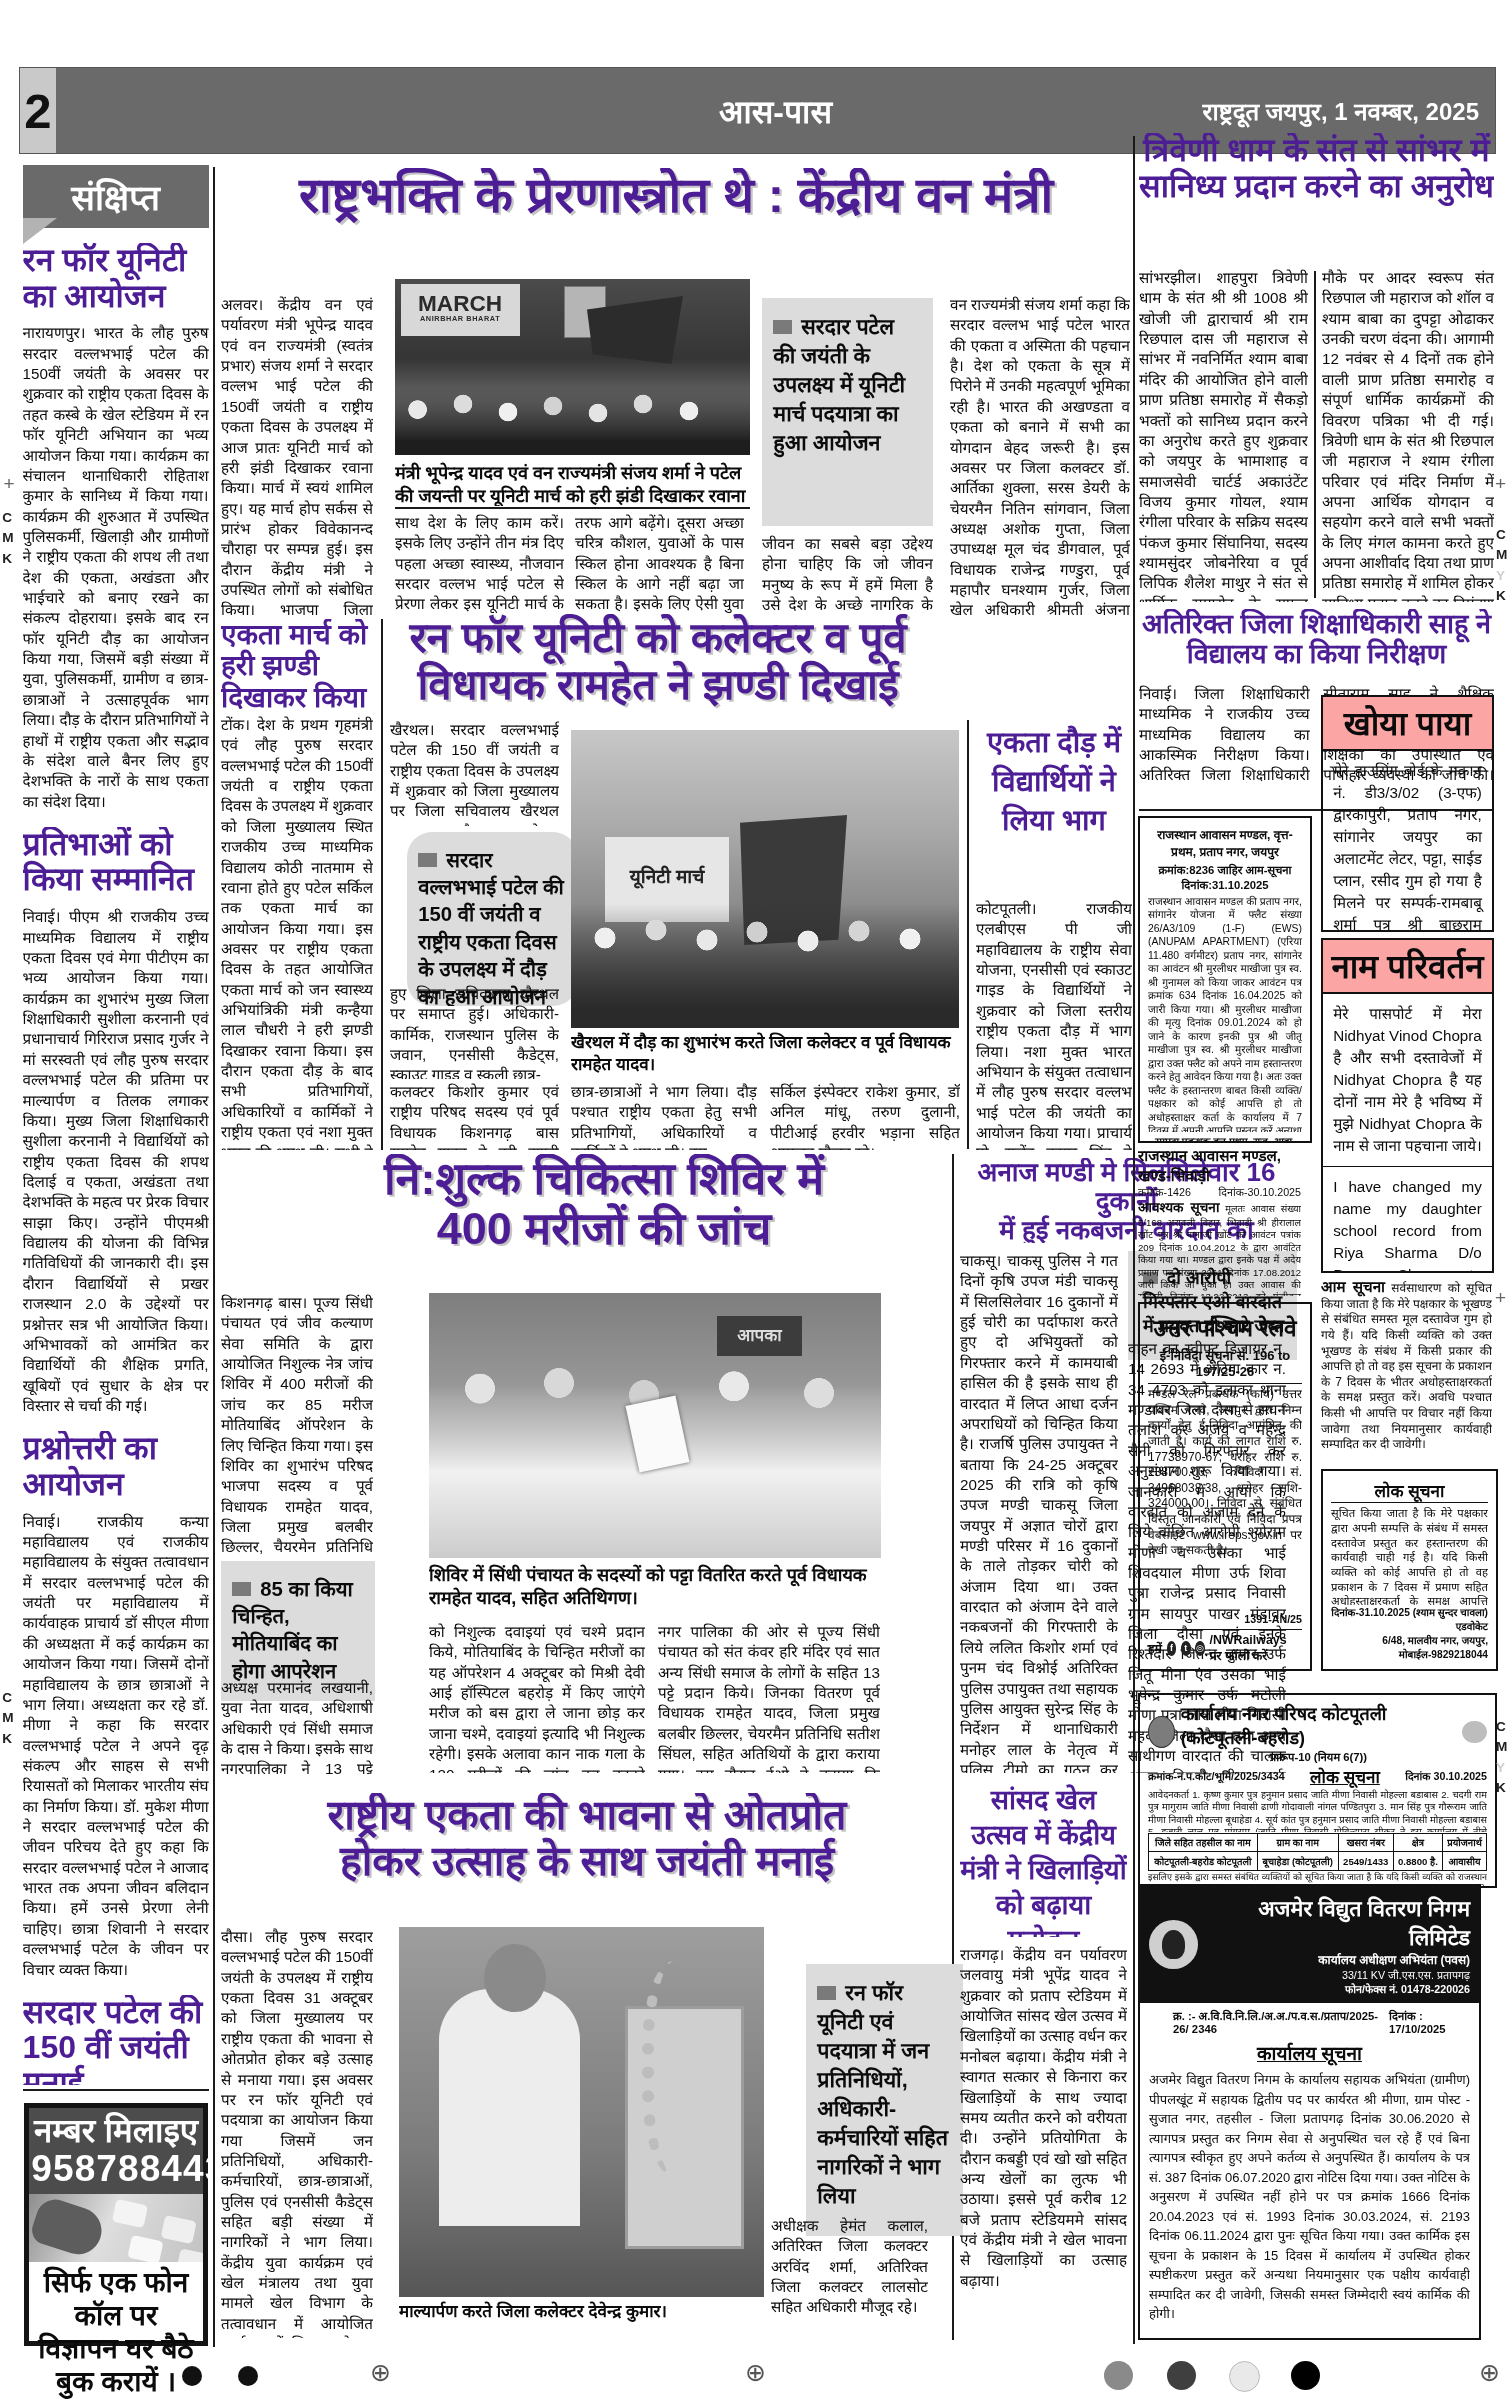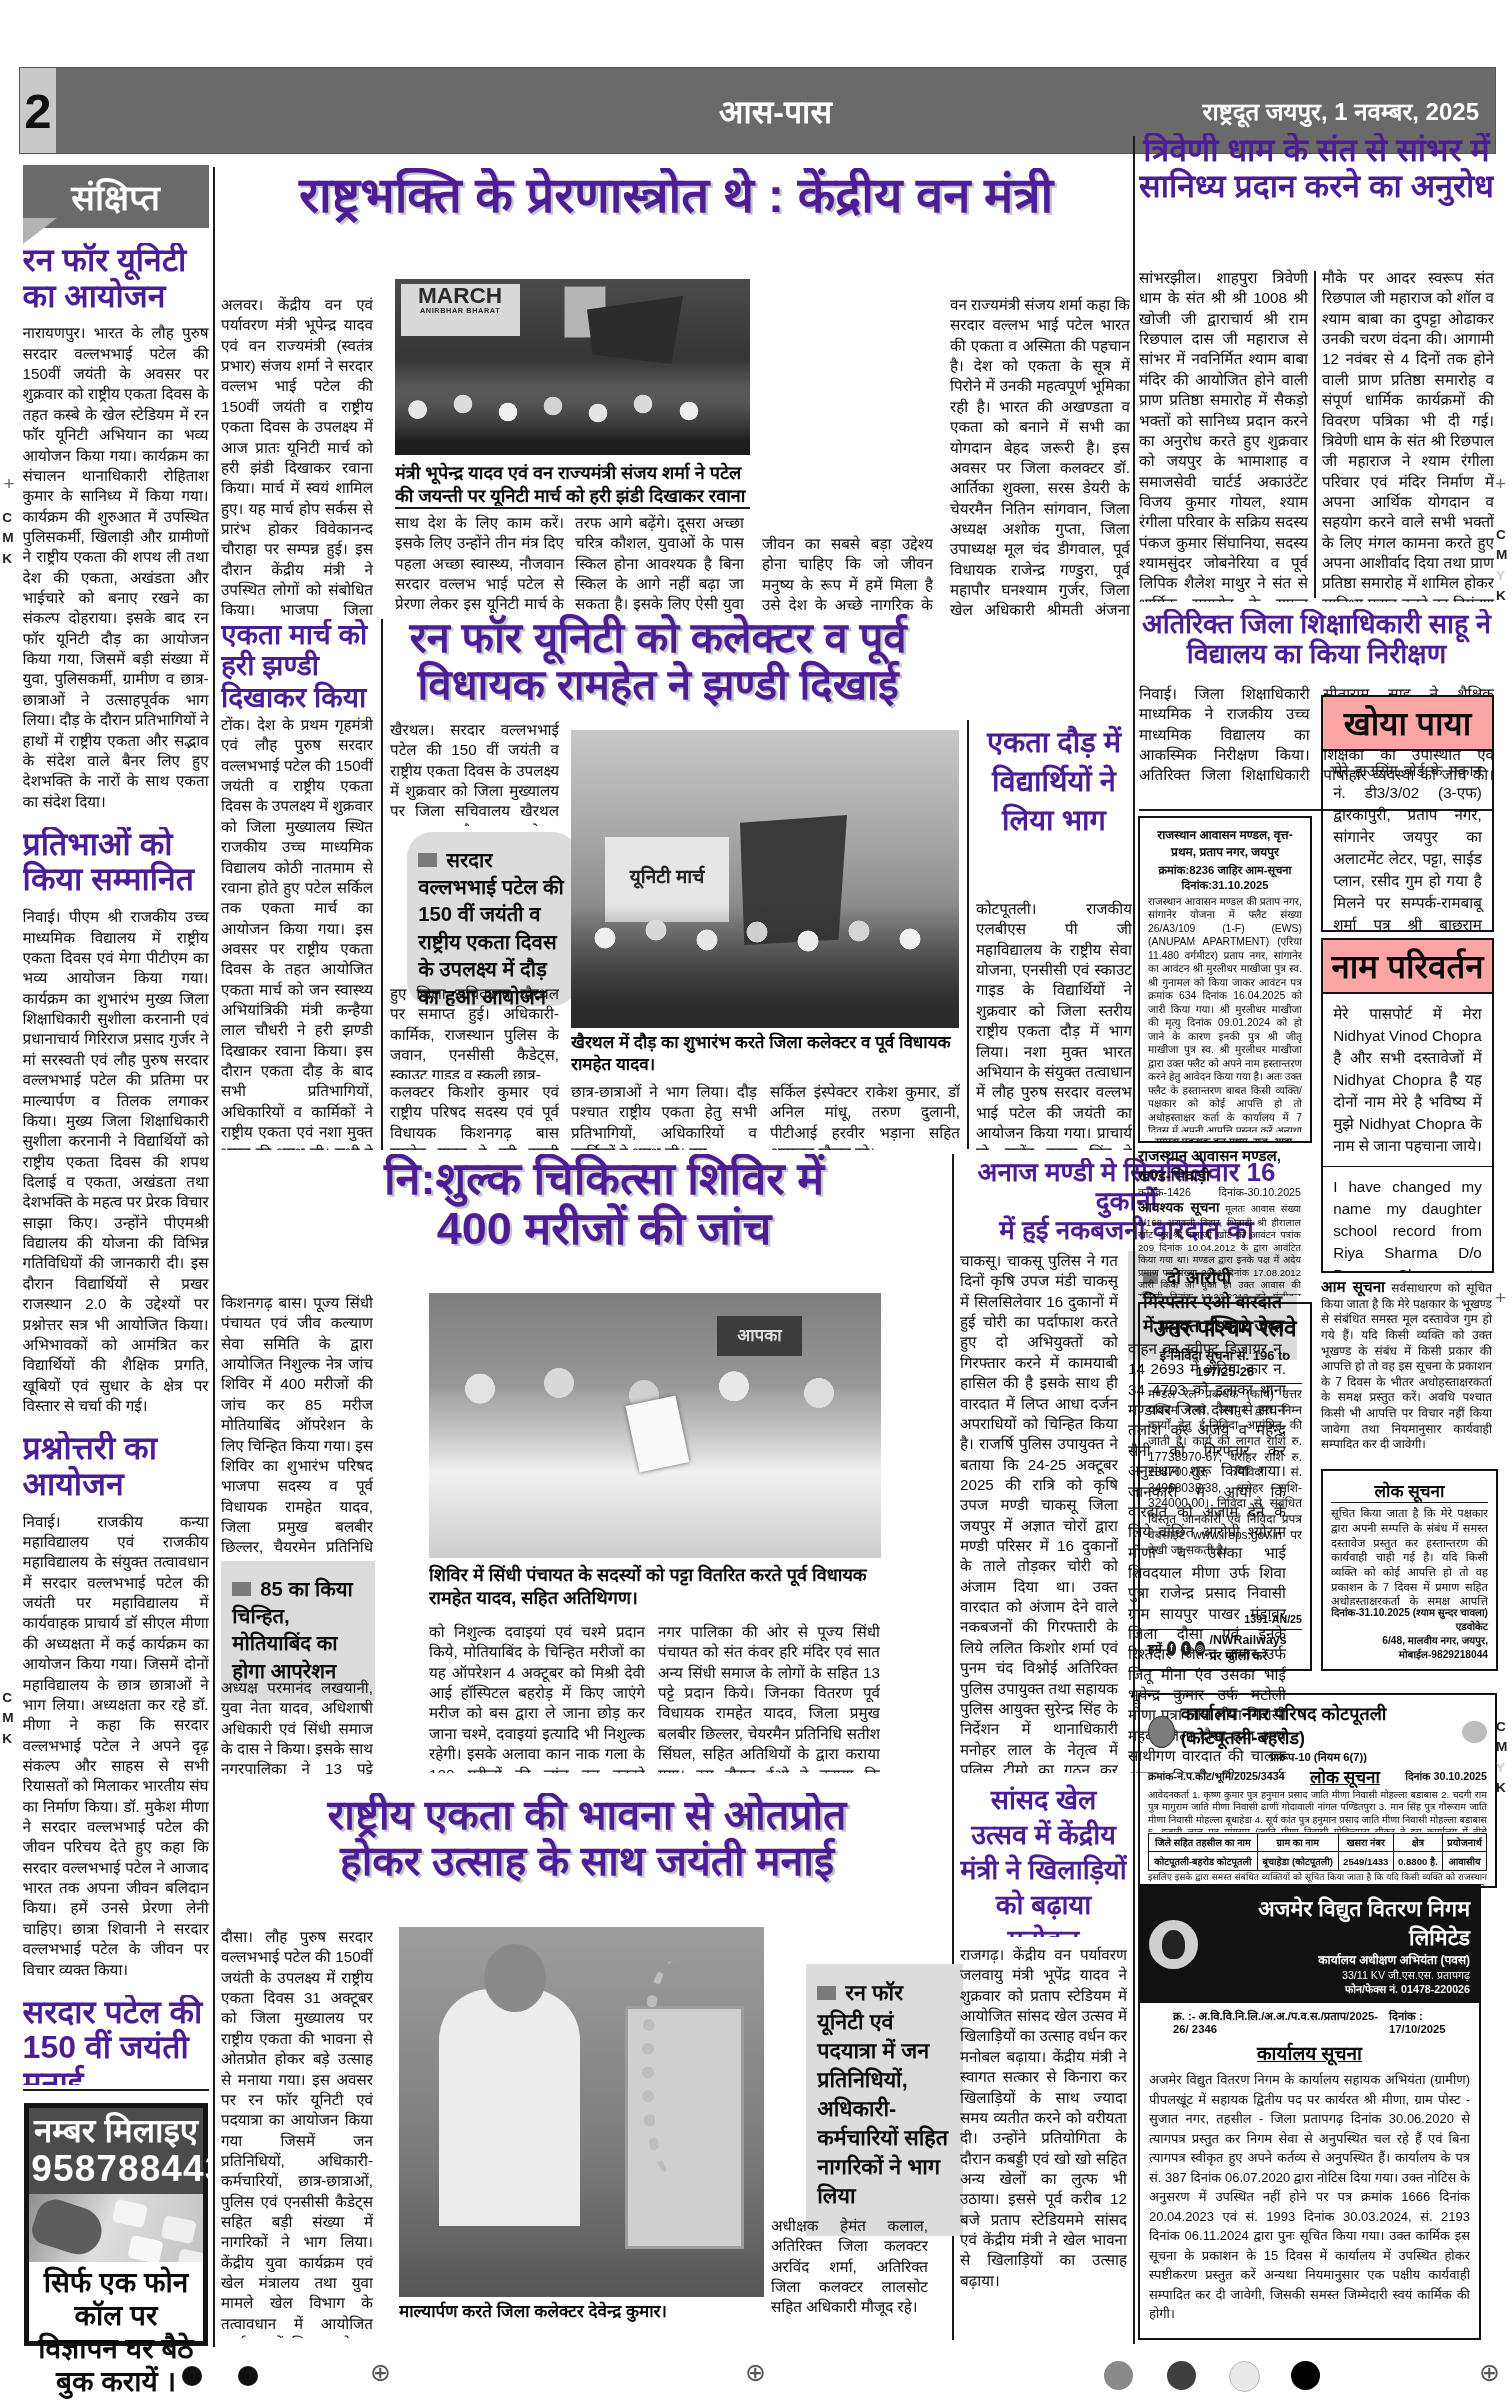--- a/index.html
+++ b/index.html
@@ -84,33 +84,36 @@
   <div class="abs vrule" style="left:213px;top:167px;height:2180px;"></div>
 
   <div class="abs headline shadowed center" style="left:221px;top:168px;width:910px;height:123px;font-size:49px;">
     <div>राष्ट्रभक्ति के प्रेरणास्त्रोत थे : केंद्रीय वन मंत्री</div>
   </div>
 
   <div class="abs body-txt" style="left:221px;top:295px;width:152px;height:320px;">अलवर। केंद्रीय वन एवं पर्यावरण मंत्री भूपेन्द्र यादव एवं वन राज्यमंत्री (स्वतंत्र प्रभार) संजय शर्मा ने सरदार वल्लभ भाई पटेल की 150वीं जयंती व राष्ट्रीय एकता दिवस के उपलक्ष्य में आज प्रातः यूनिटी मार्च को हरी झंडी दिखाकर रवाना किया। मार्च में स्वयं शामिल हुए। यह मार्च होप सर्कस से प्रारंभ होकर विवेकानन्द चौराहा पर सम्पन्न हुई। इस दौरान केंद्रीय मंत्री ने उपस्थित लोगों को संबोधित किया। भाजपा जिला मीडिया प्रभारी लक्ष्मी नारायण गुप्ता ने जानकारी देते हुए बताया कि केंद्रीय वन मंत्री भूपेंद्र यादव ने कहा कि सरदार वल्लभ भाई पटेल के एक भारत श्रेष्ठ भारत बनाने की संकल्पना को साकार करने की दिशा में ऐसी गौरवशाली युवा पीढी तैयार करना है जो एक यूनिट के</div>
 
   <div class="abs photo" style="left:395px;top:279px;width:355px;height:176px;background:linear-gradient(180deg,#4b4b4b 0%,#353535 45%,#6a6a6a 70%,#8c8c8c 100%);position:absolute;">
     <div style="position:absolute;left:5.6px;top:4.5px;width:119px;height:52px;background:#d8d8d8;color:#2b2b2b;font-weight:bold;font-size:22.6px;text-align:center;line-height:1;">
-      <div style="margin-top:1px;">MARCH</div>
+      <div style="margin-top:9px;">MARCH</div>
       <div style="font-size:7.3px;letter-spacing:0.6px;">ANIRBHAR BHARAT</div>
     </div>
     <div style="position:absolute;left:169px;top:6.8px;width:40px;height:50px;background:#b5b5b5;border:1.7px solid #777;"></div>
     <div style="position:absolute;left:192px;top:17px;width:96px;height:68px;background:#2c2c2c;clip-path:polygon(0 20%,100% 0,88% 100%,6% 86%);"></div>
     <div style="position:absolute;left:0;bottom:0;width:100%;height:68px;background:radial-gradient(circle at 22.6px 22.6px,#e8e8e8 9px,transparent 9.6px),radial-gradient(circle at 68px 17px,#dcdcdc 9px,transparent 9.6px),radial-gradient(circle at 113px 25px,#f0f0f0 9px,transparent 9.6px),radial-gradient(circle at 158px 19px,#d2d2d2 9px,transparent 9.6px),radial-gradient(circle at 203px 26px,#e4e4e4 9px,transparent 9.6px),radial-gradient(circle at 248px 17px,#dadada 9px,transparent 9.6px),radial-gradient(circle at 294px 24px,#eeeeee 9px,transparent 9.6px),linear-gradient(180deg,transparent,#1e1e1e 80%);"></div>
   </div>
   <div class="abs caption" style="left:395px;top:462px;width:355px;height:44px;">मंत्री भूपेन्द्र यादव एवं वन राज्यमंत्री संजय शर्मा ने पटेल की जयन्ती पर यूनिटी मार्च को हरी झंडी दिखाकर रवाना किया।</div>
   <div class="abs hrule" style="left:395px;top:507px;width:355px;"></div>
 
   <div class="abs body-txt" style="left:395px;top:513px;width:169px;height:102px;">साथ देश के लिए काम करें। इसके लिए उन्होंने तीन मंत्र दिए पहला अच्छा स्वास्थ्य, नौजवान सरदार वल्लभ भाई पटेल से प्रेरणा लेकर इस यूनिटी मार्च के माध्यम से संकल्प लें कि एक यूनिट के साथ काम करके नशामुक्त भारत की</div>
   <div class="abs body-txt" style="left:575px;top:513px;width:169px;height:102px;">तरफ आगे बढ़ेंगे। दूसरा अच्छा चरित्र कौशल, युवाओं के पास स्किल होना आवश्यक है बिना स्किल के आगे नहीं बढ़ा जा सकता है। इसके लिए ऐसी युवा पीढी का निर्माण करें जो स्किलयुक्त हो तथा तीसरा नागरिक कर्तव्य, हमारे</div>
 
+  <div class="abs graybox" style="left:762px;top:298px;width:148px;height:199px;">
+    <p><span class="bullet"></span><span>सरदार पटेल की जयंती के उपलक्ष्य में यूनिटी मार्च पदयात्रा का हुआ आयोजन</span></p>
+  </div>
   <div class="abs body-txt" style="left:762px;top:534px;width:171px;height:80px;">जीवन का सबसे बड़ा उद्देश्य होना चाहिए कि जो जीवन मनुष्य के रूप में हमें मिला है उसे देश के अच्छे नागरिक के रूप में राष्ट्रीय कर्तव्यों को पूरा करने में समर्पित करें। उन्होंने कहा कि अदम्य दृढता, राष्ट्रभक्ति के प्रेरणास्त्रोत सरदार वल्लभ भाई पटेल की 150वीं जयन्ती के उपलक्ष्य में पूरे देश में पदयात्राओं का आयोजन किया जा रहा है इस दौरान नशामुक्त भारत, स्वदेशी भारत, आत्मनिर्भर भारत बनाने के साथ-साथ विभिन्न गतिविधियां भी आयोजित कराई जा रही है।</div>
   <div class="abs body-txt" style="left:950px;top:295px;width:180px;height:320px;">वन राज्यमंत्री संजय शर्मा कहा कि सरदार वल्लभ भाई पटेल भारत की एकता व अस्मिता की पहचान है। देश को एकता के सूत्र में पिरोने में उनकी महत्वपूर्ण भूमिका रही है। भारत की अखण्डता व एकता को बनाने में सभी का योगदान बेहद जरूरी है। इस अवसर पर जिला कलक्टर डॉ. आर्तिका शुक्ला, सरस डेयरी के चेयरमैन नितिन सांगवान, जिला अध्यक्ष अशोक गुप्ता, जिला उपाध्यक्ष मूल चंद डीगवाल, पूर्व विधायक राजेन्द्र गण्डुरा, पूर्व महापौर घनश्याम गुर्जर, जिला खेल अधिकारी श्रीमती अंजना शर्मा, नेहरू युवा केंद्र के कॉर्डिनेटर पंकज यादव, देशराज खरेरा, ऋषिराज शर्मा, सतीश यादव, जितेन्द्र सैनी, महेश निहालवानी, सहित प्रबुद्ध व्यक्ति बड़ी संख्या में विद्यार्थी, युवा एवं आमजन मौजूद रहे।</div>
 
   <div class="abs headline" style="left:221px;top:619px;width:152px;height:90px;font-size:28px;">एकता मार्च को हरी झण्डी दिखाकर किया रवाना</div>
   <div class="abs body-txt" style="left:221px;top:715px;width:152px;height:435px;">टोंक। देश के प्रथम गृहमंत्री एवं लौह पुरुष सरदार वल्लभभाई पटेल की 150वीं जयंती व राष्ट्रीय एकता दिवस के उपलक्ष्य में शुक्रवार को जिला मुख्यालय स्थित राजकीय उच्च माध्यमिक विद्यालय कोठी नातमाम से रवाना होते हुए पटेल सर्किल तक एकता मार्च का आयोजन किया गया। इस अवसर पर राष्ट्रीय एकता दिवस के तहत आयोजित एकता मार्च को जन स्वास्थ्य अभियांत्रिकी मंत्री कन्हैया लाल चौधरी ने हरी झण्डी दिखाकर रवाना किया। इस दौरान एकता दौड़ के बाद सभी प्रतिभागियों, अधिकारियों व कार्मिकों ने राष्ट्रीय एकता एवं नशा मुक्त भारत की शपथ ली। सभी ने देश की एकता व अखंडता के लिए एकजुट रहने का संकल्प लिया।</div>
   <div class="abs vrule" style="left:381px;top:619px;height:531px;"></div>
 
   <div class="abs headline shadowed center" style="left:390px;top:614px;width:536px;height:101px;font-size:42px;">
     <div>रन फॉर यूनिटी को कलेक्टर व पूर्व</div>
     <div>विधायक रामहेत ने झण्डी दिखाई</div>

